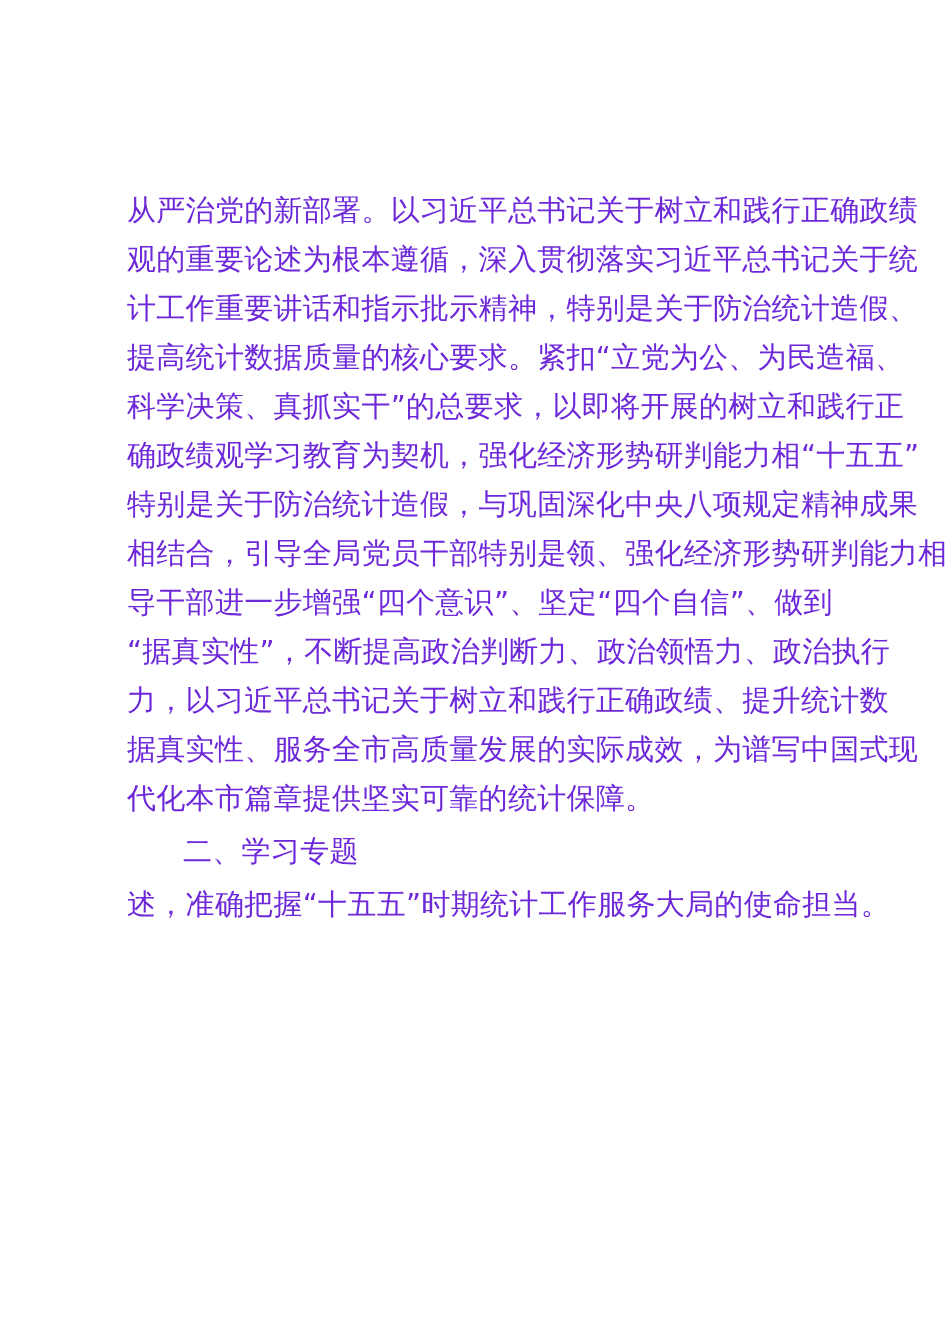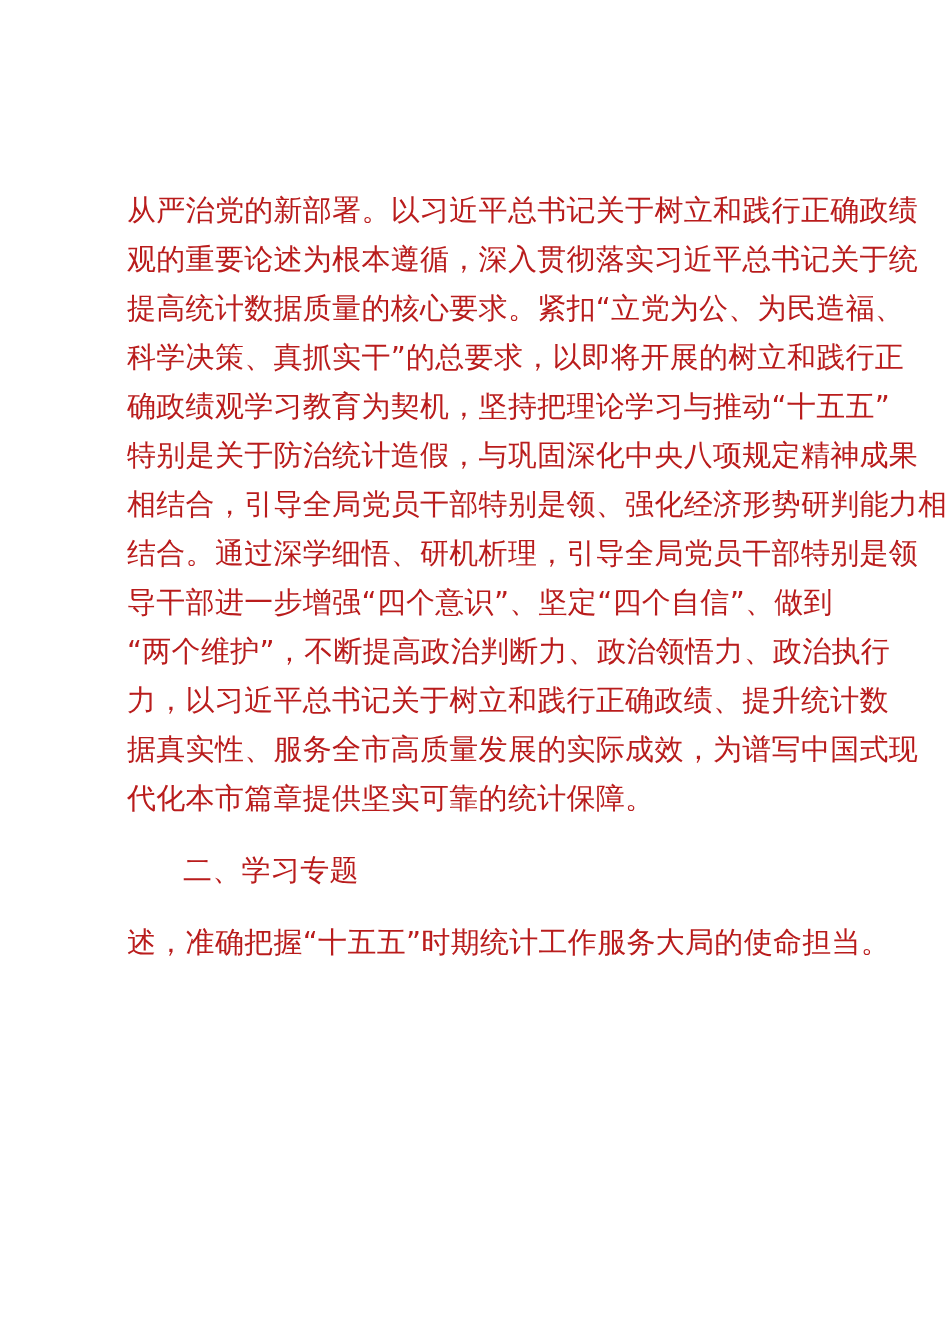--- a/index.html
+++ b/index.html
@@ -1,40 +1,40 @@
 <!DOCTYPE html>
 <html><head>
 <meta charset="utf-8">
 <style>
   html, body { margin: 0; padding: 0; background: #ffffff; }
   body { width: 950px; height: 1344px; position: relative; overflow: hidden; }
   .page {
     position: absolute; left: 127px; top: 186px; width: 706px;
     font-family: "DejaVu Sans", "Liberation Sans", sans-serif;
-    font-size: 29px; line-height: 49px; color: #b91c1c;
+    font-size: 29px; line-height: 49px; color: #6d28d9;
   }
   .line { display: block; white-space: nowrap; height: 49px; letter-spacing: 0.3px; }
   .indent { padding-left: 56px; }
-  .gap { margin-top: 23px; }
+  .gap { margin-top: 4px; }
 </style>
 </head>
 <body>
 
 <div class="page">
   <div>
     <span class="line">从严治党的新部署。以习近平总书记关于树立和践行正确政绩</span>
     <span class="line">观的重要论述为根本遵循，深入贯彻落实习近平总书记关于统</span>
+    <span class="line">计工作重要讲话和指示批示精神，特别是关于防治统计造假、</span>
     <span class="line">提高统计数据质量的核心要求。紧扣“立党为公、为民造福、</span>
     <span class="line">科学决策、真抓实干”的总要求，以即将开展的树立和践行正</span>
-    <span class="line">确政绩观学习教育为契机，坚持把理论学习与推动“十五五”</span>
+    <span class="line">确政绩观学习教育为契机，强化经济形势研判能力相“十五五”</span>
     <span class="line">特别是关于防治统计造假，与巩固深化中央八项规定精神成果</span>
     <span class="line">相结合，引导全局党员干部特别是领、强化经济形势研判能力相</span>
-    <span class="line">结合。通过深学细悟、研机析理，引导全局党员干部特别是领</span>
     <span class="line">导干部进一步增强“四个意识”、坚定“四个自信”、做到</span>
-    <span class="line">“两个维护”，不断提高政治判断力、政治领悟力、政治执行</span>
+    <span class="line">“据真实性”，不断提高政治判断力、政治领悟力、政治执行</span>
     <span class="line">力，以习近平总书记关于树立和践行正确政绩、提升统计数</span>
     <span class="line">据真实性、服务全市高质量发展的实际成效，为谱写中国式现</span>
     <span class="line">代化本市篇章提供坚实可靠的统计保障。</span>
   </div>
 
   <div class="line indent gap">二、学习专题</div>
 
 
   <div class="gap">
     <span class="line">述，准确把握“十五五”时期统计工作服务大局的使命担当。</span>

